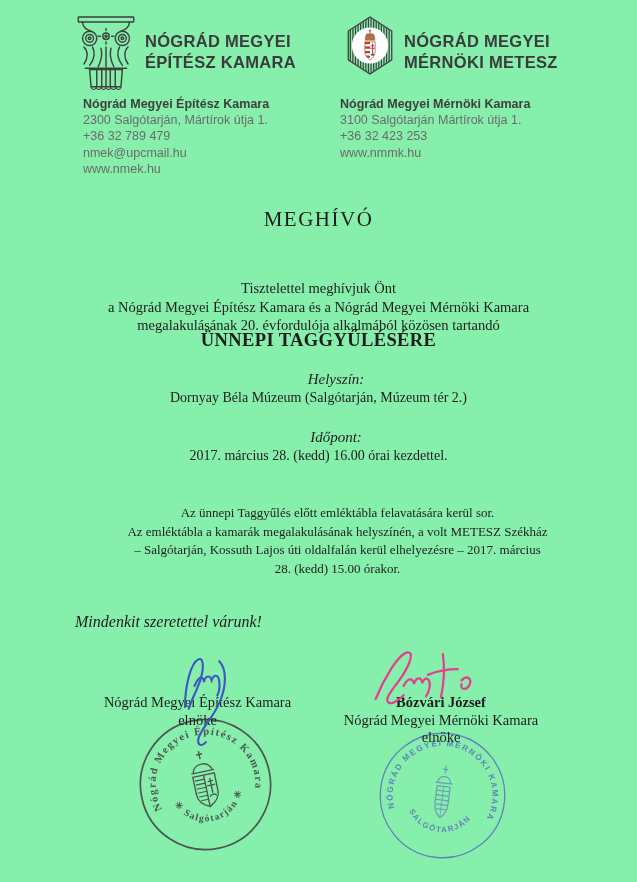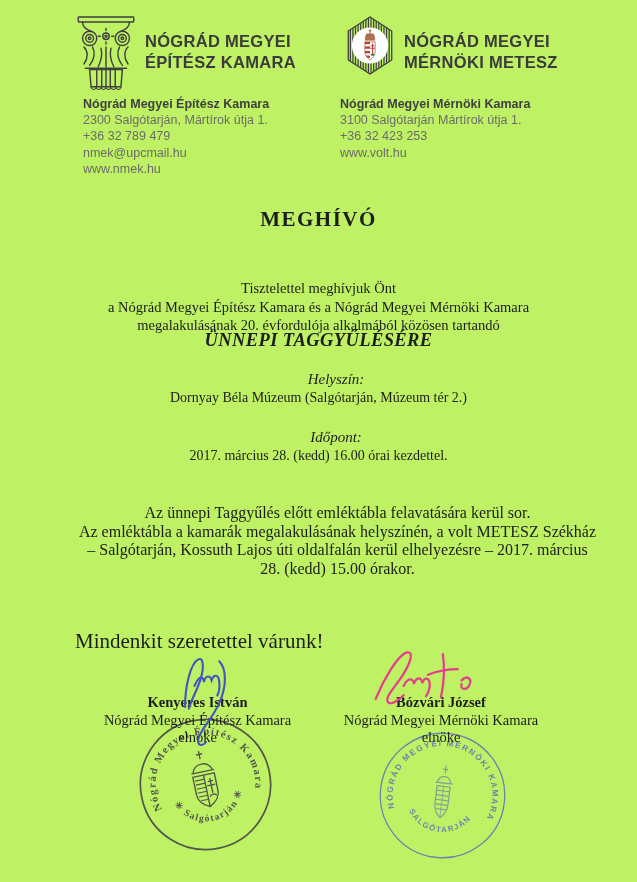--- a/index.html
+++ b/index.html
@@ -1,31 +1,31 @@
 <!DOCTYPE html>
 <html><head>
 <meta charset="utf-8">
 <style>
   html,body{margin:0;padding:0;background:#888;}
-  .page{position:relative;width:637px;height:882px;background:#bef264;margin:0 auto;
+  .page{position:relative;width:637px;height:882px;background:#86efac;margin:0 auto;
         font-family:"Liberation Serif","DejaVu Serif",serif;color:#1d1d1d;overflow:hidden;}
   .abs{position:absolute;}
   .center{left:0;right:0;text-align:center;}
   .org-name{font-family:"Liberation Sans","DejaVu Sans",sans-serif;font-weight:bold;
             font-size:16.5px;line-height:21px;color:#3b3b3b;letter-spacing:.3px;}
   .contact{font-family:"Liberation Sans","DejaVu Sans",sans-serif;font-size:12.5px;
            line-height:16.2px;color:#6b6b6b;}
   .contact .c-name{font-weight:bold;color:#3f3f3f;}
-  .doc-title{font-size:21px;font-weight:bold;letter-spacing:1.5px;}
+  .doc-title{font-size:21px;font-weight:normal;letter-spacing:1.5px;}
   .intro{font-size:14.5px;line-height:18.6px;}
-  .event-title{font-size:18.5px;font-weight:bold;letter-spacing:.4px;font-style:italic;}
+  .event-title{font-size:18.5px;font-weight:bold;letter-spacing:.4px;}
   .label-italic{font-style:italic;font-size:15px;margin-left:35px;}
   .value-bold{font-weight:normal;font-size:14px;}
-  .plaque{font-size:16px;line-height:18.6px;padding-left:38px;}
-  .closing{font-size:21px;margin-top:16px;}
+  .plaque{font-size:13px;line-height:18.6px;padding-left:38px;}
+  .closing{font-style:italic;font-size:16px;}
   .sig-block{text-align:center;line-height:17.5px;z-index:2;}
   .sig-name{font-weight:bold;font-size:14.5px;}
   .sig-org,.sig-title{font-size:14.5px;}
   .sig-ink{z-index:3;pointer-events:none;}
   .stamp{z-index:1;}
   svg{display:block;}
 </style>
 </head>
 <body>
 
@@ -98,21 +98,21 @@
     <div class="c-name">Nógrád Megyei Építész Kamara</div>
     <div>2300 Salgótarján, Mártírok útja 1.</div>
     <div>+36 32 789 479</div>
     <div>nmek@upcmail.hu</div>
     <div>www.nmek.hu</div>
   </div>
   <div class="abs contact" style="left:340px;top:96px;">
     <div class="c-name">Nógrád Megyei Mérnöki Kamara</div>
     <div>3100 Salgótarján Mártírok útja 1.</div>
     <div>+36 32 423 253</div>
-    <div>www.volt.hu</div>
+    <div>www.nmmk.hu</div>
   </div>
 
   <div class="abs center doc-title" style="top:207px;">MEGHÍVÓ</div>
 
   <div class="abs center intro" style="top:254px;margin-top:25px;">
     <div>Tisztelettel meghívjuk Önt</div>
     <div>a Nógrád Megyei Építész Kamara és a Nógrád Megyei Mérnöki Kamara</div>
     <div>megalakulásának 20. évfordulója alkalmából közösen tartandó</div>
   </div>
 
@@ -134,21 +134,20 @@
   <div class="abs closing" style="left:75px;top:613px;">Mindenkit szeretettel várunk!</div>
 
   <svg class="abs sig-ink" style="left:156px;top:648px;" width="96" height="114" viewBox="0 0 100 120" color="#4055c2">
     <g fill="none" stroke="currentColor" stroke-width="2.2" stroke-linecap="round">
       <path d="M30,62 C30,40 36,16 44,12 C50,9 50,22 46,34 C42,46 36,56 34,64"></path>
       <path d="M40,40 C44,30 49,28 50,36 C51,30 56,27 58,34 C60,28 65,27 66,35 C67,42 66,46 64,50"></path>
       <path d="M66,14 C74,22 74,40 66,58 C58,76 46,86 44,96 C43,103 48,104 52,99"></path>
     </g>
   </svg>
   <div class="abs sig-block" style="left:70px;width:255px;top:694px;">
-    <div class="sig-name">Kenyeres István</div>
     <div class="sig-org">Nógrád Megyei Építész Kamara</div>
     <div class="sig-title">elnöke</div>
   </div>
   <svg class="abs stamp" style="left:137px;top:716px;transform:rotate(-12deg);opacity:.92;" width="137" height="137" viewBox="0 0 200 200" color="#4a4a4a">
     <defs>
       <path id="stA-top" d="M100,173 A73,73 0 1 1 100,27 A73,73 0 1 1 100,173"></path>
       <path id="stA-bot" d="M46,100 A54,54 0 0 0 154,100"></path>
     </defs>
     <circle cx="100" cy="100" r="95" fill="none" stroke="currentColor" stroke-width="2.5"></circle>
     <text font-family="Liberation Serif, serif" font-size="15.5" font-weight="bold" letter-spacing="2.2" fill="currentColor">

